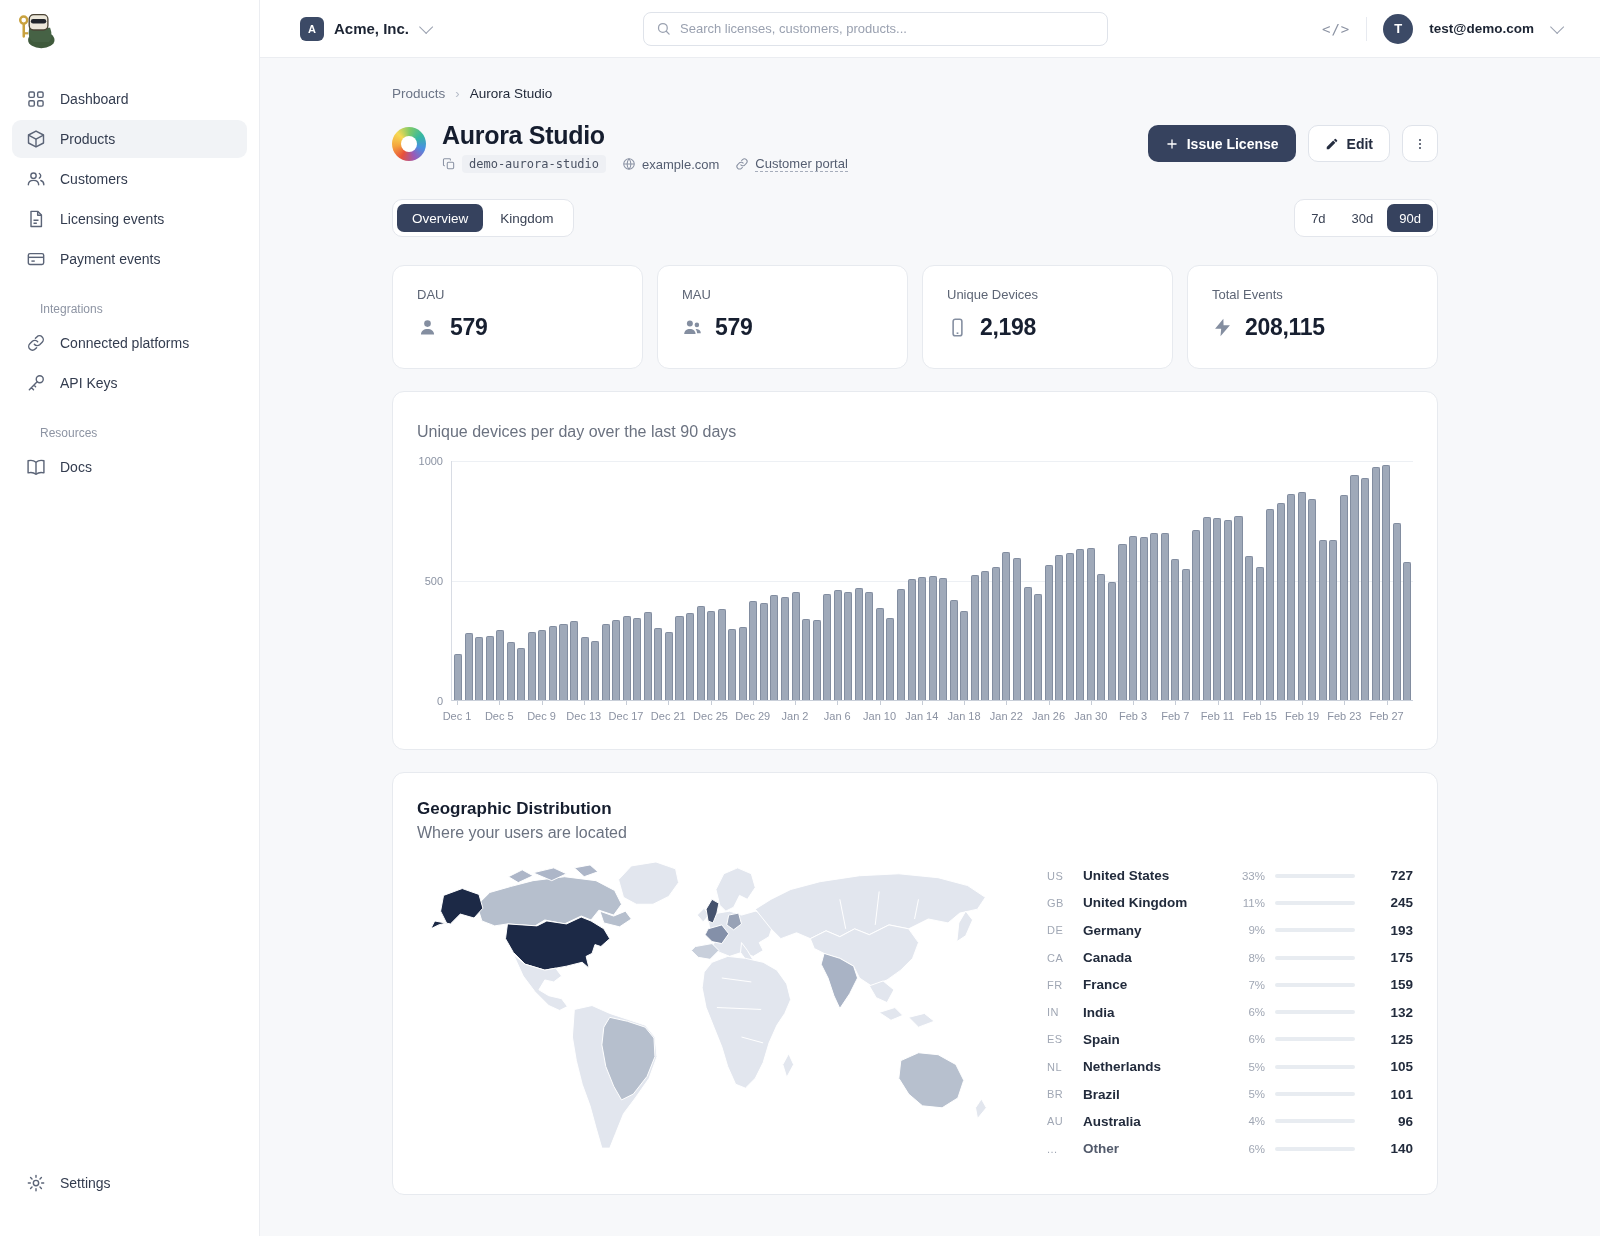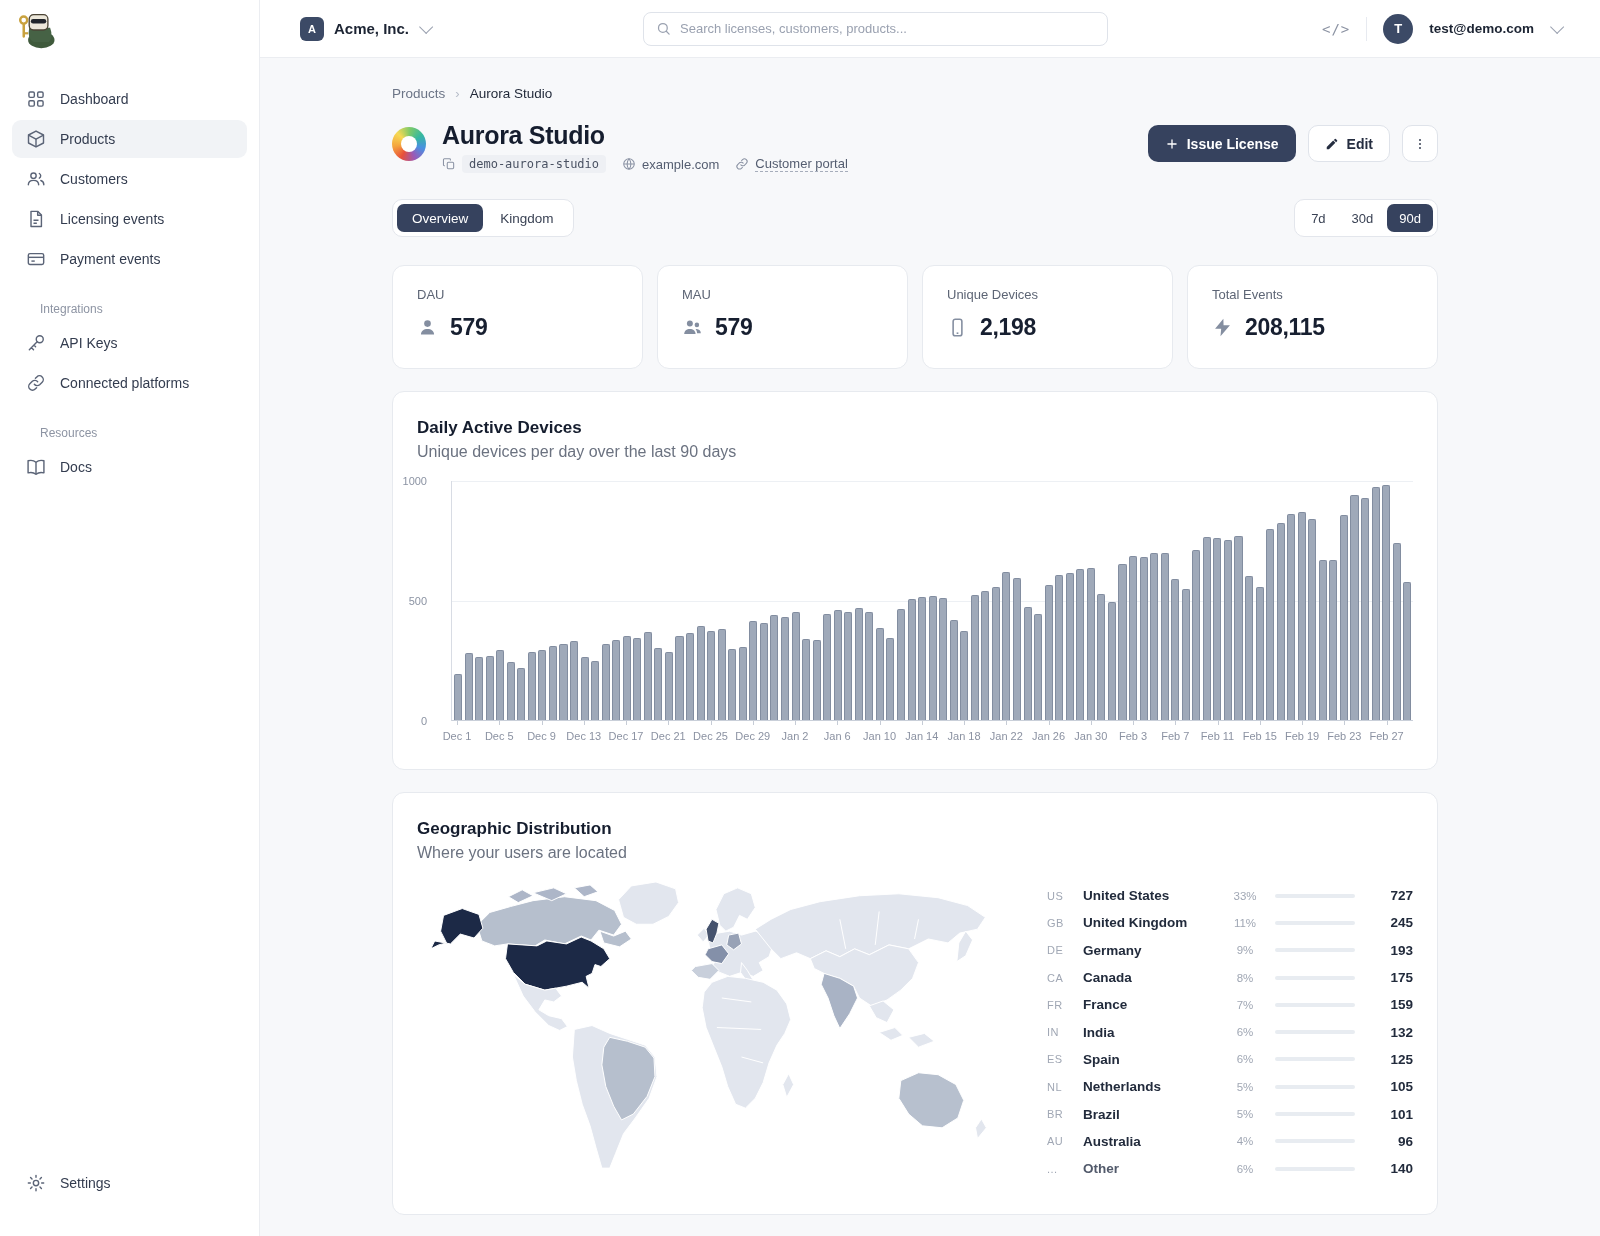--- a/index.html
+++ b/index.html
@@ -89,21 +89,21 @@
   .stat-ic-fill { fill:#848ea0; stroke:none; }
   .stat-ic-line { stroke:#848ea0; fill:none; }
   .stat-value { font-size:23px; font-weight:700; color:#171f30; letter-spacing:-0.3px; }
 
   
   .chart-card { margin-top:22px; padding:26px 24px 22px 24px; }
   .card-title { font-size:17px; font-weight:700; color:#151d2e; }
   .card-sub { margin-top:5px; font-size:16px; color:#6b7280; }
   .chart-area { margin-top:20px; display:flex; }
   .y-axis { width:34px; position:relative; height:240px; flex-shrink:0; }
-  .y-axis span { position:absolute; right:24px; font-size:11px; color:#8b93a3; transform:translateY(-50%); }
+  .y-axis span { position:absolute; right:8px; font-size:11px; color:#8b93a3; transform:translateY(-50%); }
   .plot { flex:1; position:relative; height:240px; border-left:1px solid #d8dce4; border-bottom:1px solid #c9cfd9; }
   .gridline { position:absolute; left:0; right:0; height:1px; background:#edf0f4; }
   .bars { position:absolute; inset:0; display:flex; align-items:flex-end; gap:2.5px; padding:0 2px; }
   .bar { flex:1; min-width:0; background:#9fa9b9; border:1px solid #828da0; border-bottom:none;
     border-radius:2px 2px 0 0; }
   .x-axis { margin-left:34px; display:flex; gap:2.5px; padding:0 2px; height:26px; }
   .xslot { flex:1; position:relative; min-width:0; }
   .xslot.ticked::before { content:""; position:absolute; left:50%; top:0; width:1px; height:4px; background:#c6ccd6; }
   .xslot span { position:absolute; left:50%; transform:translateX(-50%); top:9px; font-size:11px;
     color:#8b92a2; white-space:nowrap; }
@@ -111,21 +111,21 @@
   
   .geo-card { margin-top:22px; padding:26px 24px 32px 24px; }
   .geo-body { margin-top:18px; display:flex; gap:40px; }
   .map-wrap { width:590px; flex-shrink:0; }
   .geo-list { flex:1; padding-top:2px; }
   .g-row { display:grid; grid-template-columns:26px 1fr 40px 80px 48px; align-items:center;
     gap:10px; height:27.3px; }
   .g-code { font-size:11px; color:#a0a7b4; letter-spacing:0.5px; }
   .g-name { font-size:13.5px; font-weight:600; color:#222b3c; }
   .g-name.muted { color:#525a6b; }
-  .g-pct { font-size:11.5px; color:#a0a7b4; text-align:center; }
+  .g-pct { font-size:11.5px; color:#a0a7b4; text-align:right; }
   .g-track { height:4px; background:#e8ecf1; border-radius:2px; overflow:hidden; }
   .g-fill { height:100%; background:#3f4c68; border-radius:2px; }
   .g-val { font-size:13.5px; font-weight:600; color:#222b3c; text-align:right; }
 </style>
 </head>
 <body>
 
 <div class="app">
 
   <aside class="sidebar">
@@ -181,31 +181,31 @@
             <rect x="2.8" y="5.5" width="18.4" height="13" rx="2"></rect>
             <path d="M2.8 10 h18.4"></path>
             <path d="M6.5 14.5 h4"></path>
           </svg>
         <span>Payment events</span>
       </div>
 
       <div class="nav-section">Integrations</div>
       <div class="nav-item">
         <svg viewBox="0 0 24 24" fill="none" stroke-width="1.7" stroke-linecap="round">
+            <path d="M10 13.5 a4.5 4.5 0 0 0 6.4 .6 l3-3 a4.5 4.5 0 0 0-6.4-6.4 l-1.7 1.7"></path>
+            <path d="M14 10.5 a4.5 4.5 0 0 0-6.4-.6 l-3 3 a4.5 4.5 0 0 0 6.4 6.4 l1.7-1.7"></path>
+          </svg>
+        <span>Connected platforms</span>
+      </div>
+      <div class="nav-item">
+        <svg viewBox="0 0 24 24" fill="none" stroke-width="1.7" stroke-linecap="round">
             <circle cx="16.5" cy="7.5" r="4.2"></circle>
             <path d="M13.4 10.6 L4 20 M6.5 17.5 L9 20 M9.5 14.5 L11.5 16.5"></path>
           </svg>
         <span>API Keys</span>
-      </div>
-      <div class="nav-item">
-        <svg viewBox="0 0 24 24" fill="none" stroke-width="1.7" stroke-linecap="round">
-            <path d="M10 13.5 a4.5 4.5 0 0 0 6.4 .6 l3-3 a4.5 4.5 0 0 0-6.4-6.4 l-1.7 1.7"></path>
-            <path d="M14 10.5 a4.5 4.5 0 0 0-6.4-.6 l-3 3 a4.5 4.5 0 0 0 6.4 6.4 l1.7-1.7"></path>
-          </svg>
-        <span>Connected platforms</span>
       </div>
 
       <div class="nav-section">Resources</div>
       <div class="nav-item">
         <svg viewBox="0 0 24 24" fill="none" stroke-width="1.7" stroke-linejoin="round">
             <path d="M2.5 4.5 C6 3.6 9.8 4.4 12 6.3 C14.2 4.4 18 3.6 21.5 4.5 V19 C18 18.1 14.2 18.9 12 20.8 C9.8 18.9 6 18.1 2.5 19 Z"></path>
             <path d="M12 6.3 V20.8"></path>
           </svg>
         <span>Docs</span>
       </div>
@@ -360,21 +360,20 @@
             <div class="stat-value-row">
               <svg viewBox="0 0 24 24" class="stat-ic-fill">
                   <path d="M13 2 L3.5 13.5 H10.5 L9.7 22 L20.5 9.5 H13.2 Z"></path>
                 </svg>
               <span class="stat-value">208,115</span>
             </div>
           </div>
         </div>
 
         <div class="card chart-card">
-          <div class="card-title">Daily Active Devices</div>
           <div class="card-sub">Unique devices per day over the last 90 days</div>
           <div class="chart-area">
             <div class="y-axis">
               <span style="top:0">1000</span>
               <span style="top:50%">500</span>
               <span style="top:100%">0</span>
             </div>
             <div class="plot">
               <div class="gridline" style="top:0"></div>
               <div class="gridline" style="top:50%"></div>

